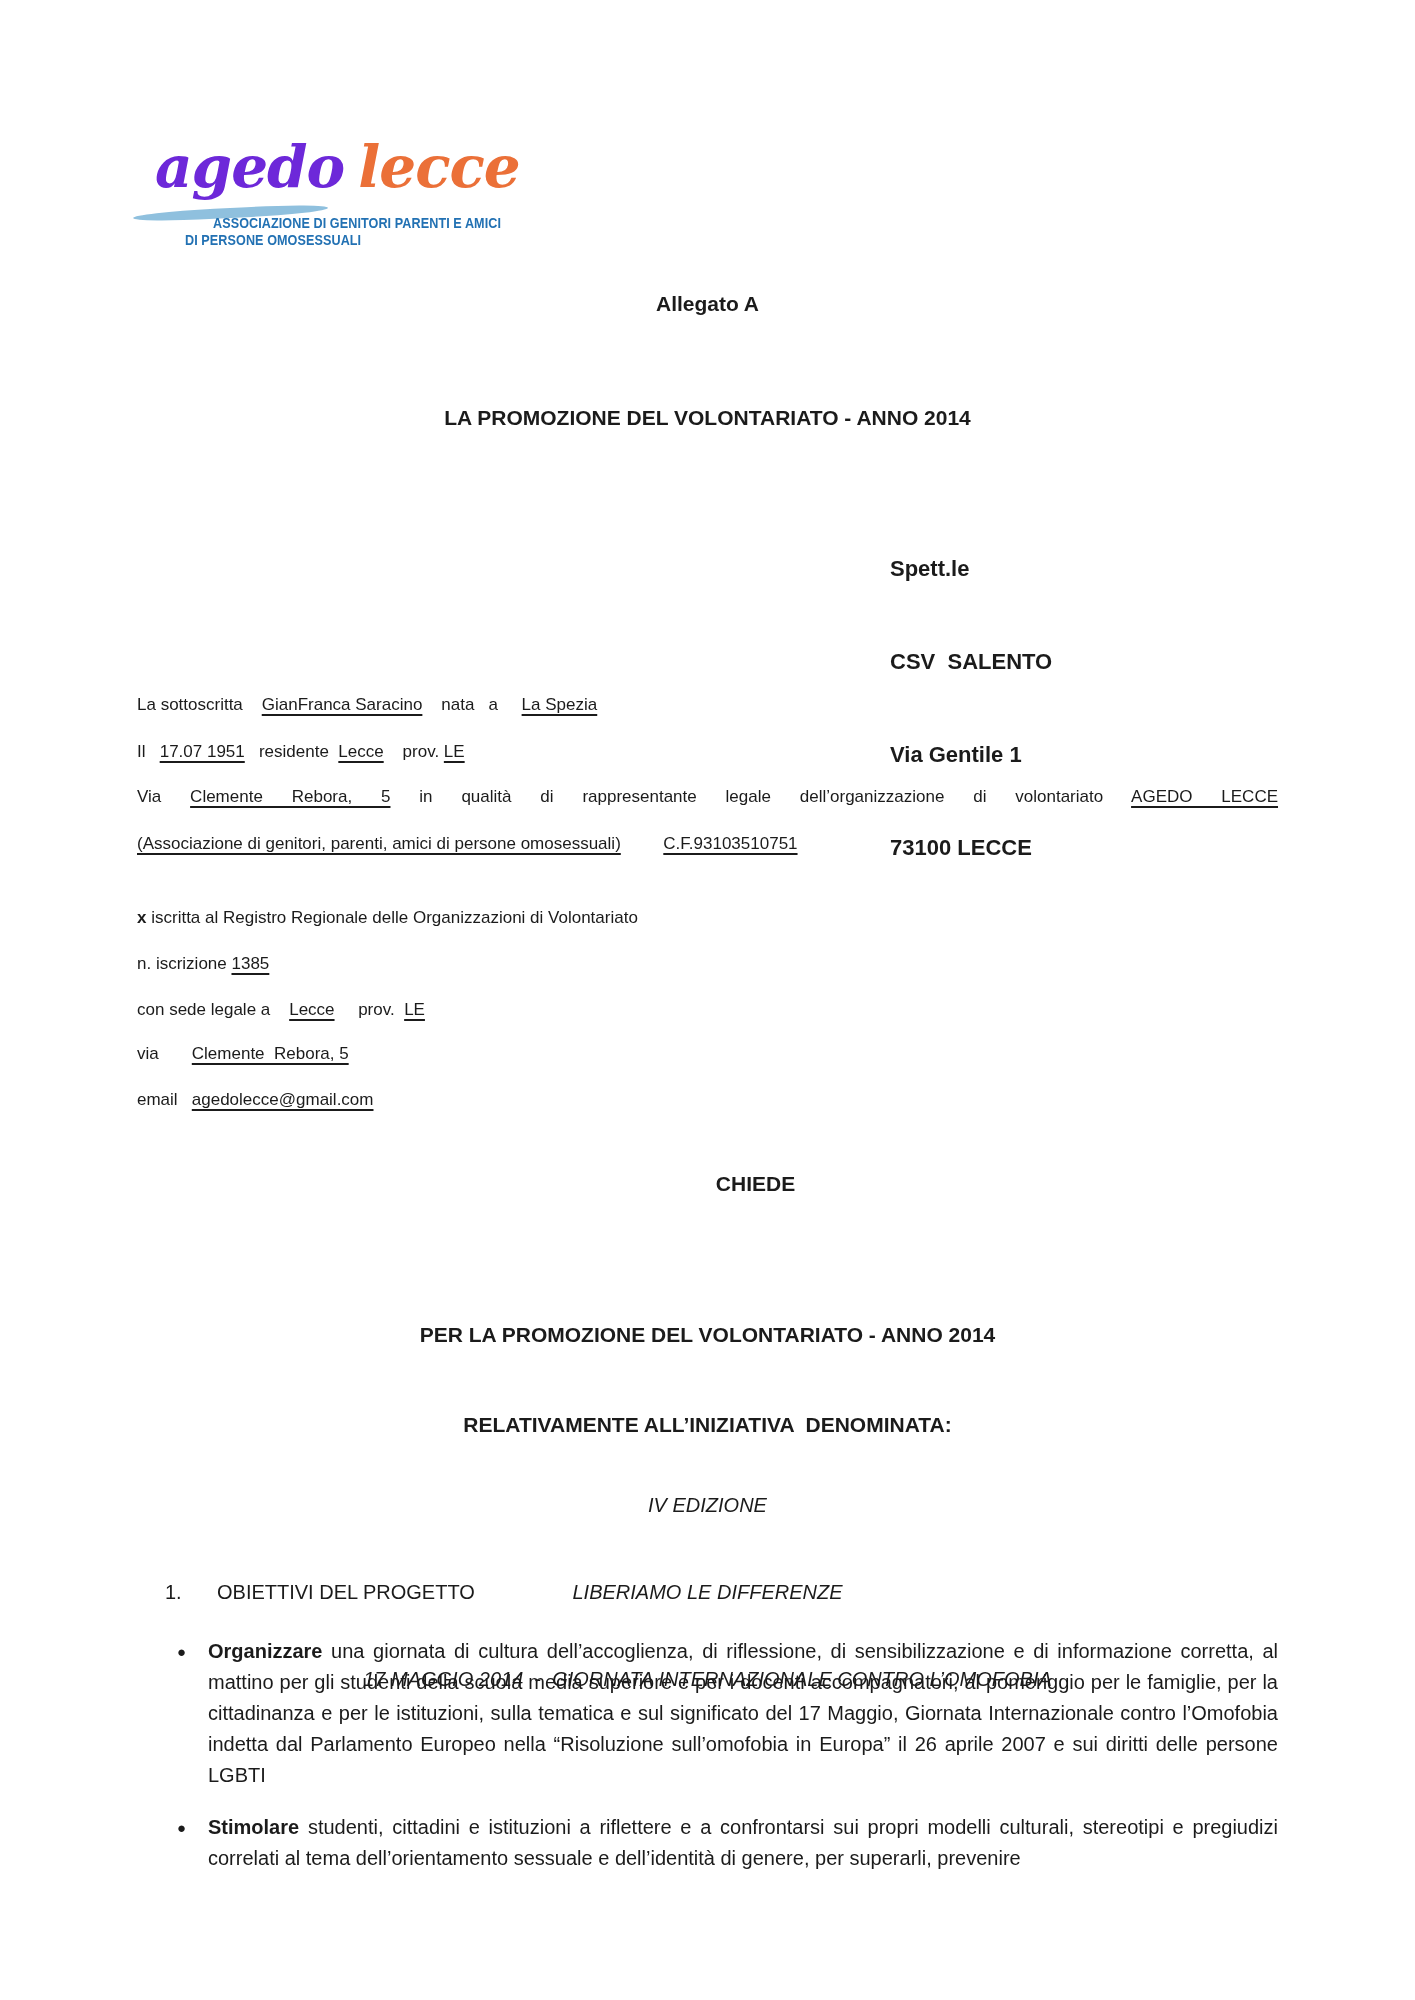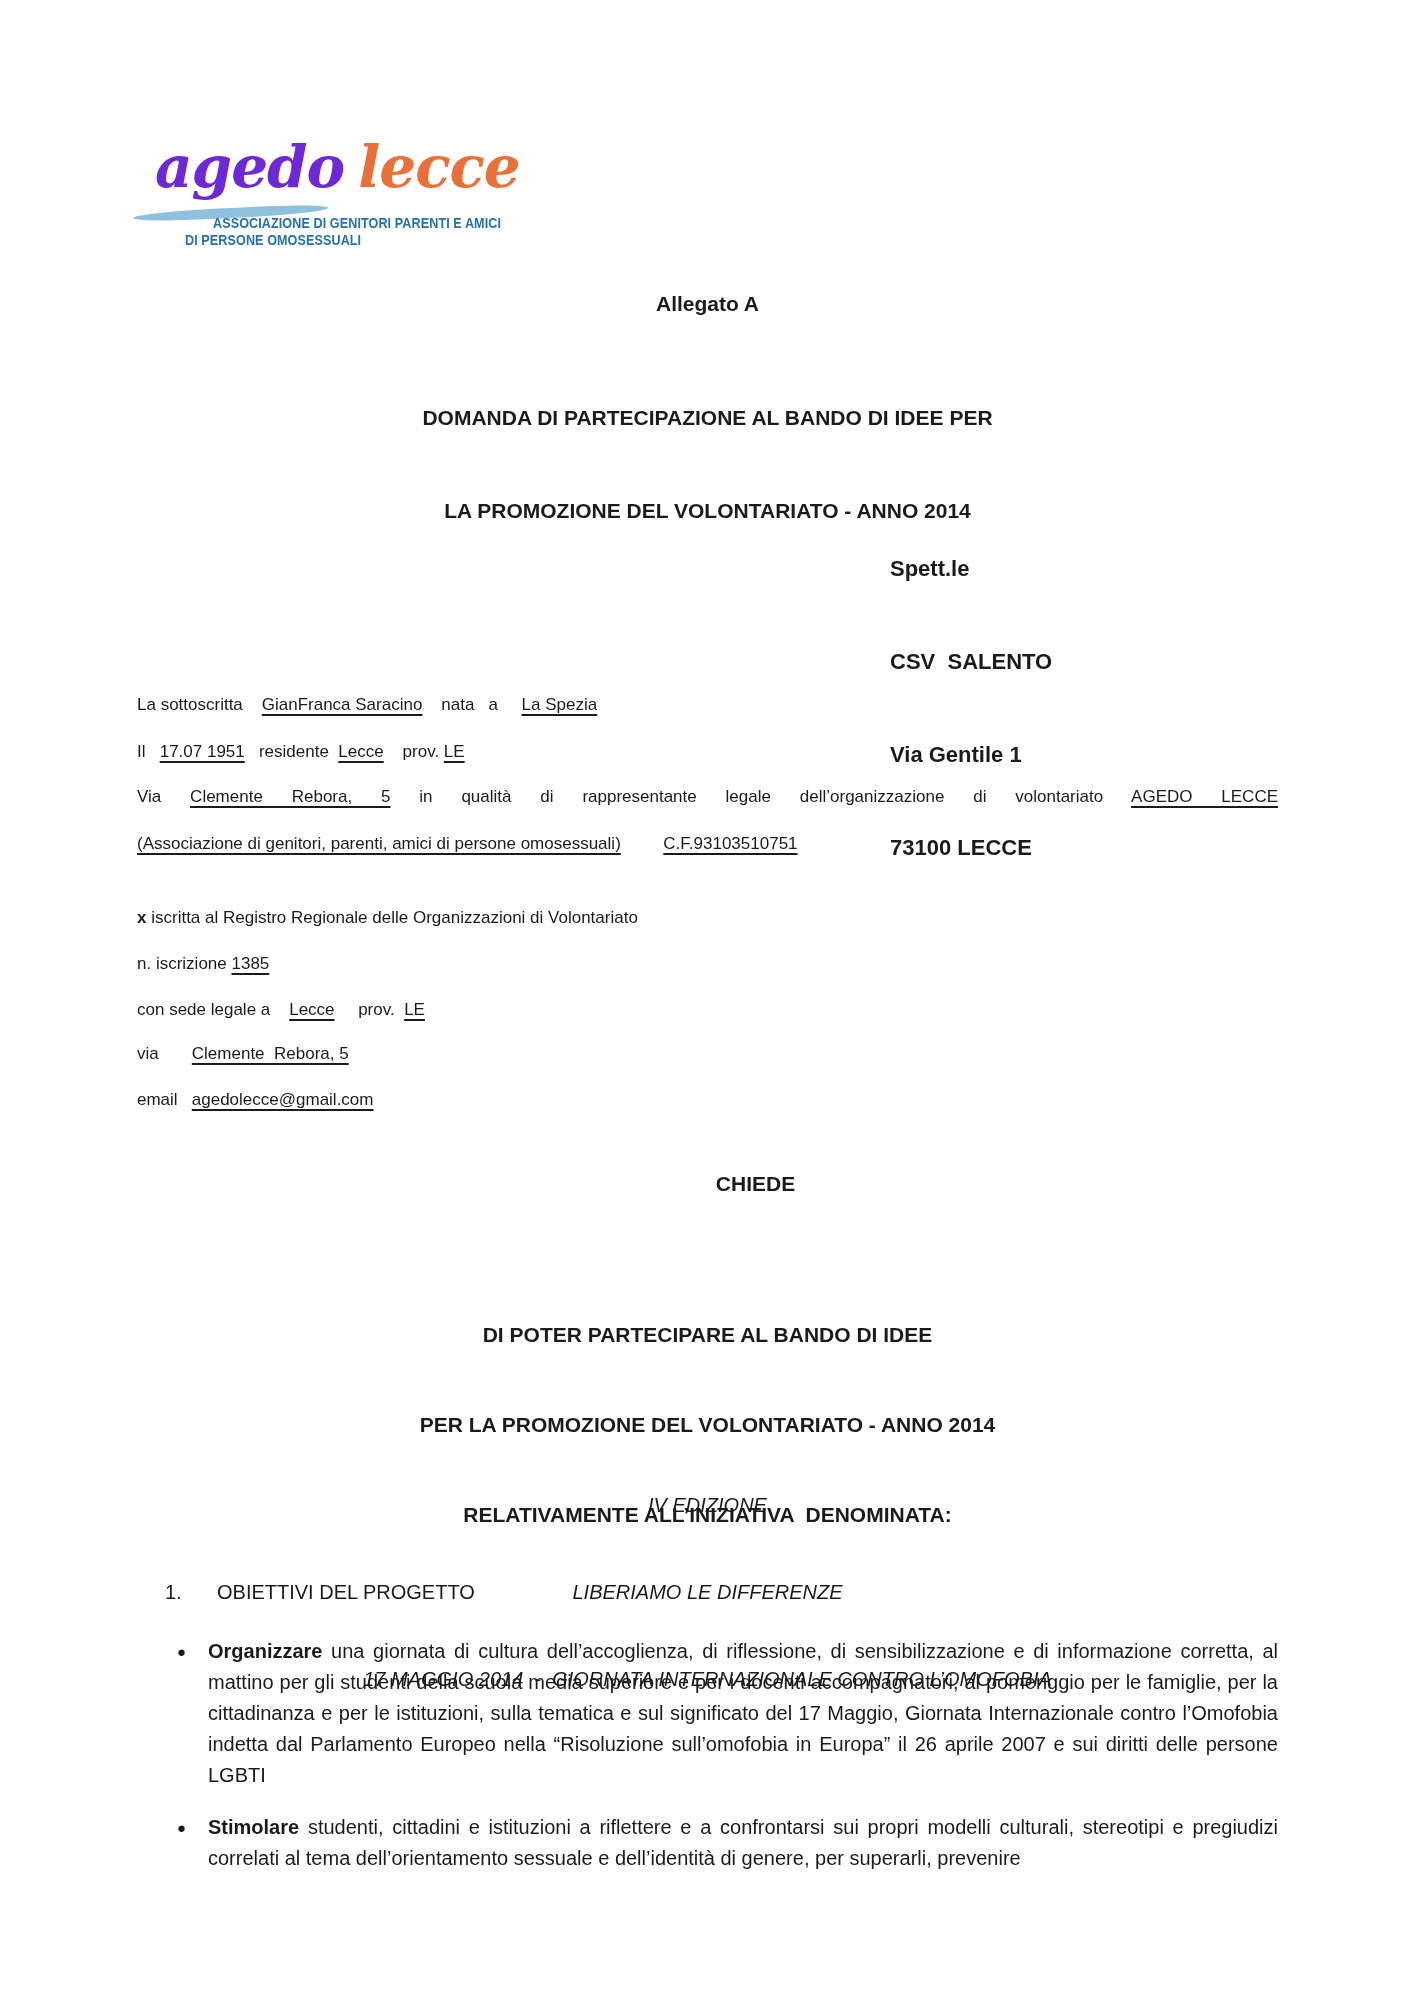--- a/index.html
+++ b/index.html
@@ -59,21 +59,20 @@
 
   <div class="logo">
     <div class="logo-swoosh"></div>
     <div class="logo-script"><span class="brand-blue">agedo</span><span class="brand-orange">lecce</span></div>
     <div class="logo-tagline1">ASSOCIAZIONE DI GENITORI PARENTI E AMICI</div>
     <div class="logo-tagline2">DI PERSONE OMOSESSUALI</div>
   </div>
 
   <div class="center-bold allegato">Allegato A</div>
   <div class="center-bold doc-title">
-    <div>DOMANDA DI PARTECIPAZIONE AL BANDO DI IDEE PER</div>
     <div>LA PROMOZIONE DEL VOLONTARIATO - ANNO 2014</div>
   </div>
 
   <div class="recipient">
     <div>Spett.le</div>
     <div>CSV  SALENTO</div>
     <div>Via Gentile 1</div>
     <div>73100 LECCE</div>
   </div>
 
@@ -90,21 +89,20 @@
   <div class="form-line l6"><span>n. iscrizione </span><span class="u">1385</span></div>
 
   <div class="form-line l7"><span>con sede legale a    </span><span class="u">Lecce</span><span>     prov.  </span><span class="u">LE</span></div>
 
   <div class="form-line l8"><span>via       </span><span class="u">Clemente  Rebora, 5</span></div>
 
   <div class="form-line l9"><span>email   </span><span class="u">agedolecce@gmail.com</span></div>
 
   <div class="center-bold chiede">CHIEDE</div>
   <div class="center-bold request">
-    <div>DI POTER PARTECIPARE AL BANDO DI IDEE</div>
     <div>PER LA PROMOZIONE DEL VOLONTARIATO - ANNO 2014</div>
     <div>RELATIVAMENTE ALL’INIZIATIVA  DENOMINATA:</div>
   </div>
 
   <div class="initiative">
     <div>IV EDIZIONE</div>
     <div>LIBERIAMO LE DIFFERENZE</div>
     <div>17 MAGGIO 2014  -  GIORNATA INTERNAZIONALE CONTRO L’OMOFOBIA</div>
   </div>
 

